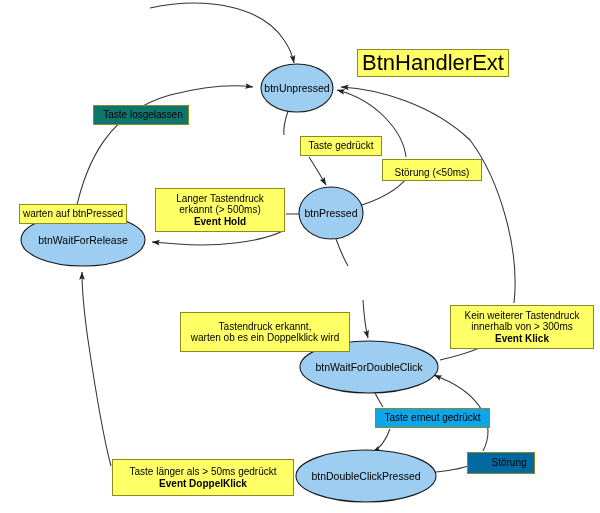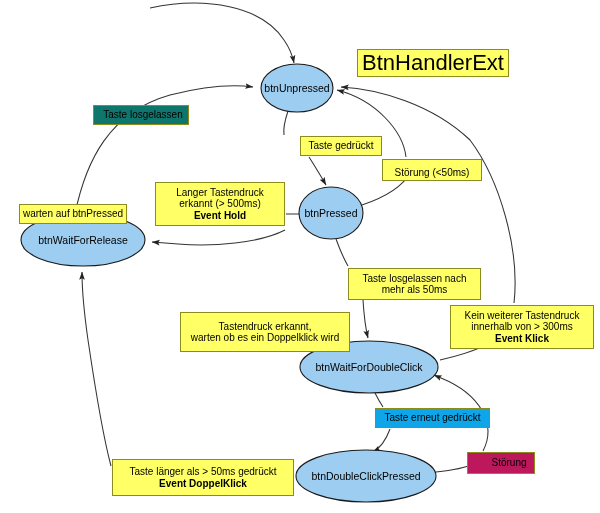--- a/index.html
+++ b/index.html
@@ -133,48 +133,44 @@
   </svg>
 
   <div id="title-box">BtnHandlerExt</div>
 
   <div class="box-text" style="left: 93px; top: 105px; width: 96px; height: 20px; background: #0f766e; border-color: rgb(140, 140, 30); padding-left: 8px;">
       <span class="ln">Taste losgelassen</span>
     </div>
   <div class="box-text" style="left: 19px; top: 204px; width: 108px; height: 20px; background: rgb(255, 255, 102); border-color: rgb(140, 140, 30);">
       <span class="ln">warten auf btnPressed</span>
     </div>
-  <div class="box-text" style="left: 155px; top: 182px; width: 130px; height: 44px; background: rgb(255, 255, 102); border-color: rgb(140, 140, 30);">
+  <div class="box-text" style="left: 155px; top: 188px; width: 130px; height: 44px; background: rgb(255, 255, 102); border-color: rgb(140, 140, 30);">
       <span class="ln">Langer Tastendruck</span>
       <span class="ln">erkannt (&gt; 500ms)</span>
       <span class="ln bold">Event Hold</span>
     </div>
   <div class="box-text" style="left: 300px; top: 136px; width: 82px; height: 20px; background: rgb(255, 255, 102); border-color: rgb(140, 140, 30); text-align: right;">
       <span class="ln">Taste gedrückt</span>
     </div>
   <div class="box-text" style="left: 382px; top: 159px; width: 100px; height: 22px; background: rgb(255, 255, 102); border-color: rgb(140, 140, 30); justify-content: flex-end;">
       <span class="ln">Störung (&lt;50ms)</span>
-    </div>
-  <div class="box-text" style="left: 348px; top: 268px; width: 133px; height: 32px; background: rgb(255, 255, 102); border-color: rgb(140, 140, 30);">
-      <span class="ln">Taste losgelassen nach</span>
-      <span class="ln">mehr als 50ms</span>
     </div>
   <div class="box-text" style="left: 180px; top: 312px; width: 170px; height: 40px; background: rgb(255, 255, 102); border-color: rgb(140, 140, 30);">
       <span class="ln">Tastendruck erkannt,</span>
       <span class="ln">warten ob es ein Doppelklick wird</span>
     </div>
   <div class="box-text" style="left: 450px; top: 305px; width: 144px; height: 44px; background: rgb(255, 255, 102); border-color: rgb(140, 140, 30); text-align: right;">
       <span class="ln">Kein weiterer Tastendruck</span>
       <span class="ln">innerhalb von &gt; 300ms</span>
       <span class="ln bold">Event Klick</span>
     </div>
   <div class="box-text" style="left: 375px; top: 408px; width: 115px; height: 20px; background: #0ea5e9; border-color: rgb(140, 140, 30);">
       <span class="ln">Taste erneut gedrückt</span>
     </div>
-  <div class="box-text" style="left: 467px; top: 452px; width: 68px; height: 22px; background: #be185d; border-color: rgb(140, 140, 30); padding-left: 20px;">
+  <div class="box-text" style="left: 467px; top: 452px; width: 68px; height: 22px; background: #0369a1; border-color: rgb(140, 140, 30); padding-left: 20px;">
       <span class="ln">Störung</span>
     </div>
   <div class="box-text" style="left: 112px; top: 459px; width: 182px; height: 37px; background: rgb(255, 255, 102); border-color: rgb(140, 140, 30);">
       <span class="ln">Taste länger als &gt; 50ms gedrückt</span>
       <span class="ln bold">Event DoppelKlick</span>
     </div>
 
 </div>
 
 </body></html>

